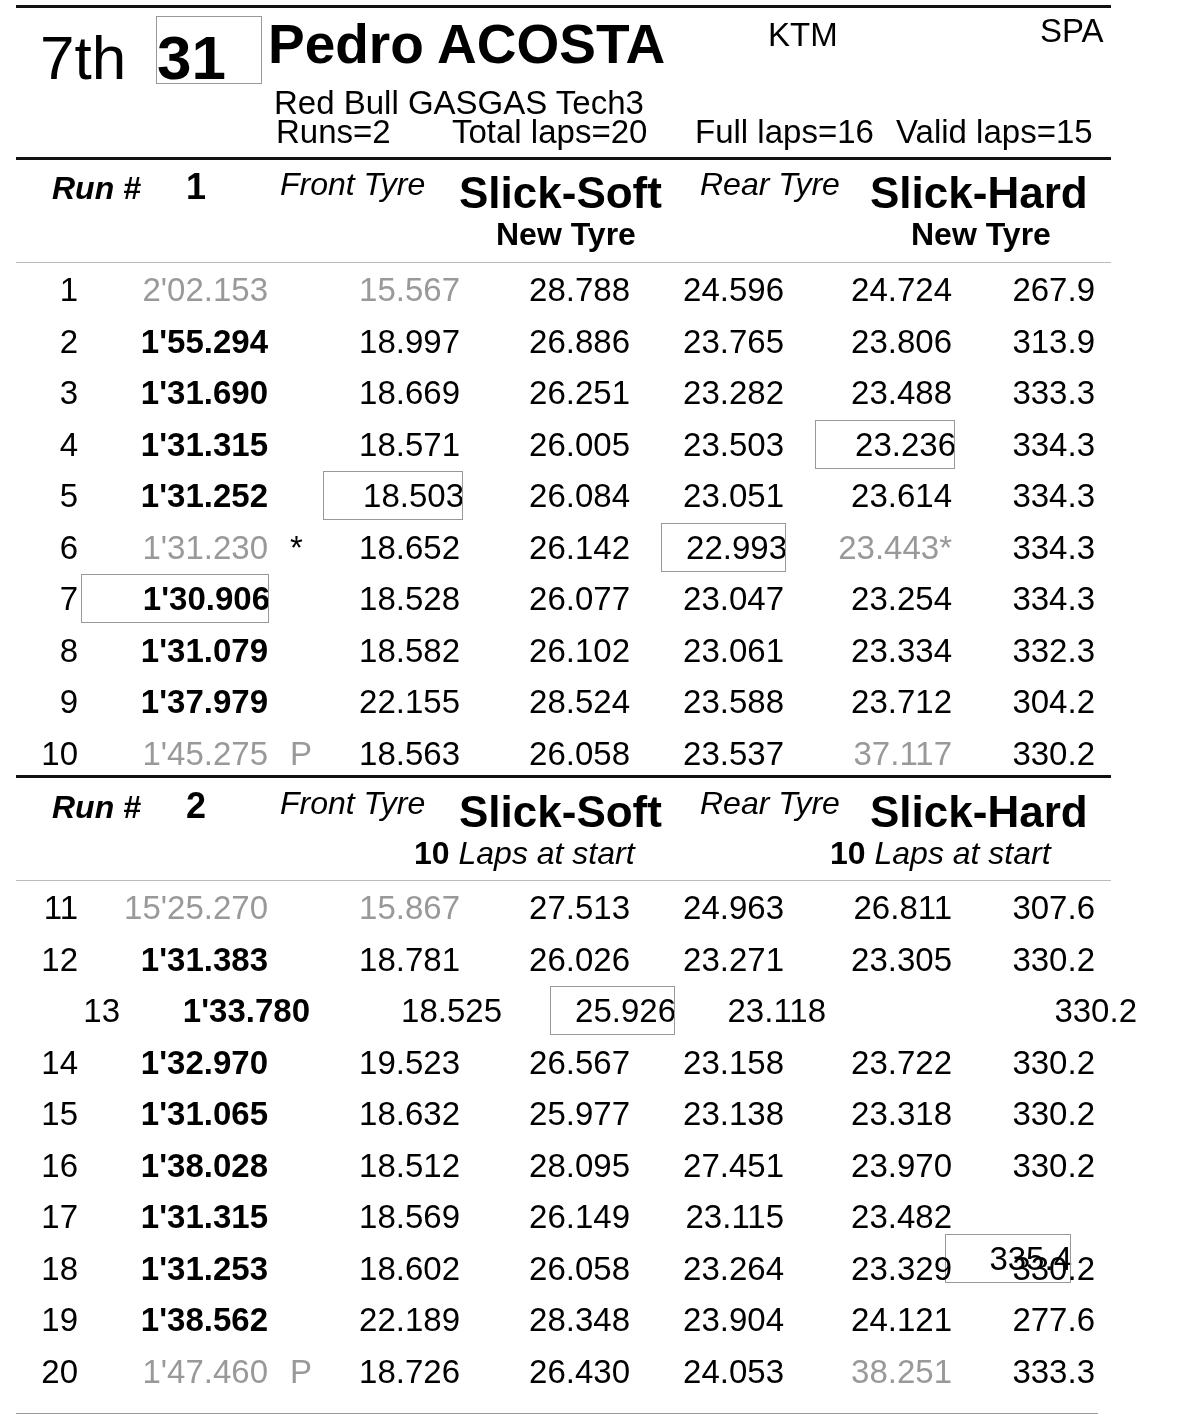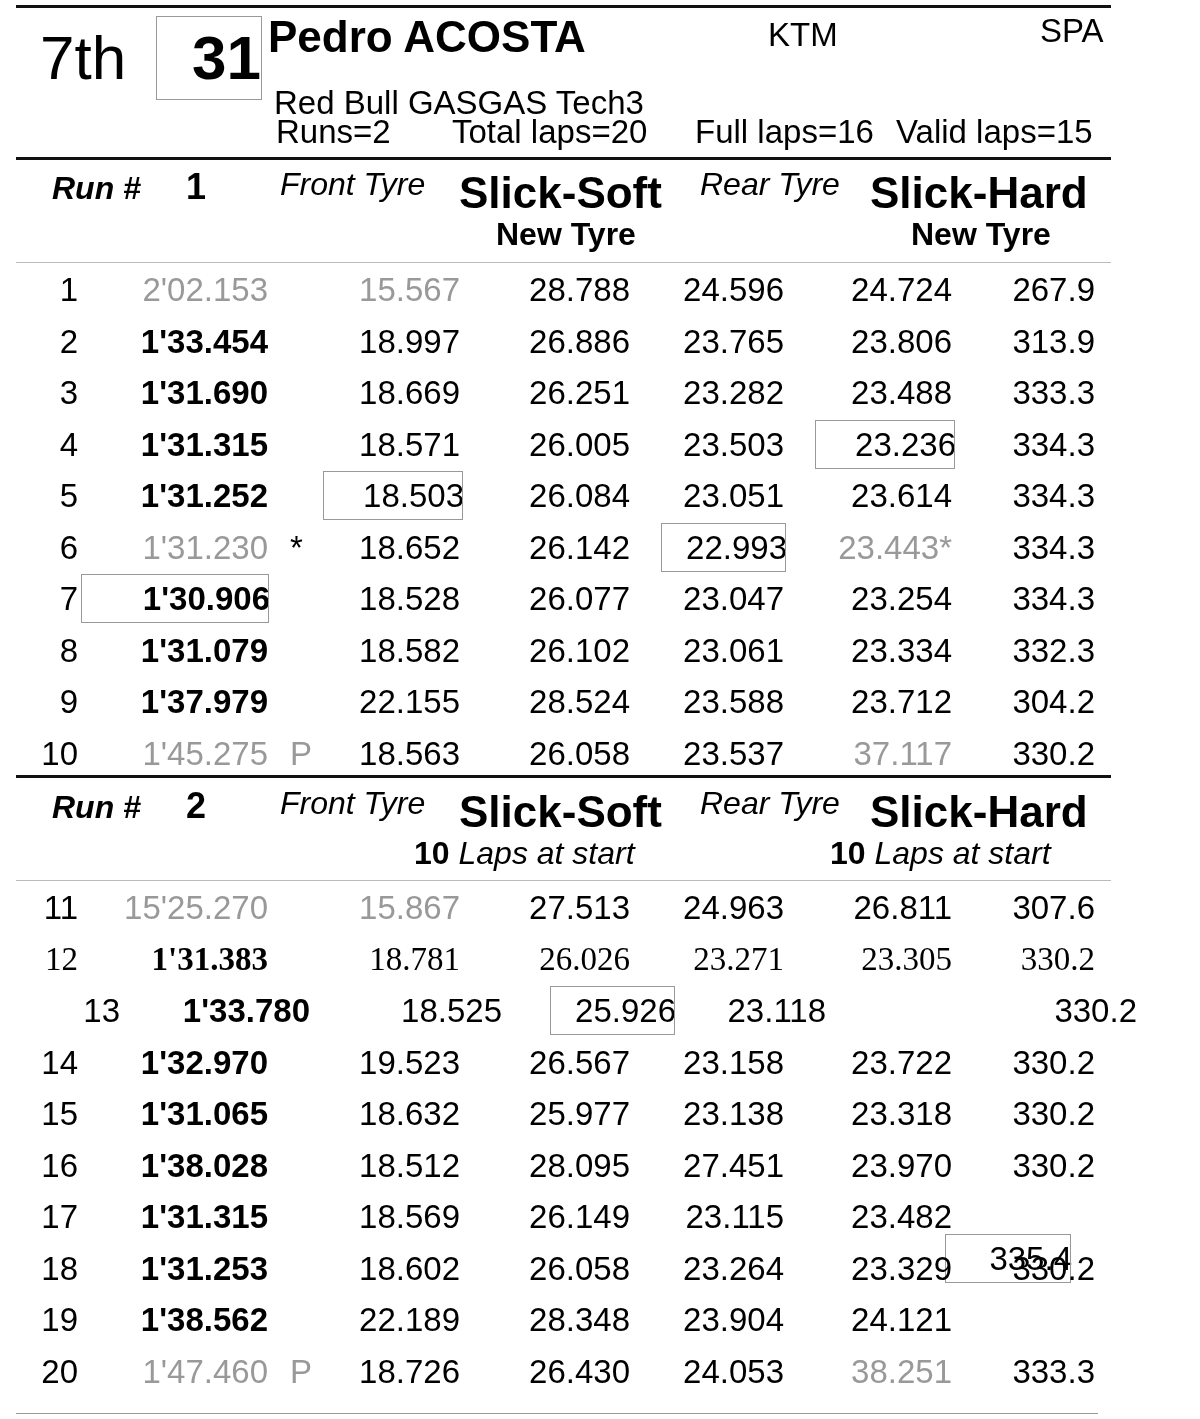--- a/index.html
+++ b/index.html
@@ -3,23 +3,23 @@
 <meta charset="utf-8">
 <style>
   html, body { margin:0; padding:0; background:#fff; }
   body { width:1200px; height:1419px; position:relative; overflow:hidden;
          font-family:"Liberation Sans", sans-serif; color:#000; }
   .abs { position:absolute; white-space:nowrap; }
   .rule { position:absolute; left:16px; width:1095px; }
   .thick { height:3px; background:#111; }
   .thin { height:1px; background:#bbb; }
   .pos { left:40px; top:22px; font-size:62px; font-weight:normal; }
-  .numbox { left:156px; top:16px; width:106px; height:84px; border:1px solid #999; box-sizing:border-box;
-            font-size:62px; font-weight:bold; text-align:right; line-height:82px; }
-  .name { left:268px; top:12px; font-size:44px; font-weight:bold; }
+  .numbox { left:156px; top:16px; width:106px; height:68px; border:1px solid #999; box-sizing:border-box;
+            font-size:62px; font-weight:bold; text-align:left; line-height:82px; }
+  .name { left:268px; top:12px; font-size:55px; font-weight:bold; }
   .team { left:274px; top:60px; font-size:33px;margin-top:24px; }
   .maker { left:768px; top:16px; font-size:33px; }
   .nat { left:1040px; top:12px; font-size:33px; }
   .stat { top:113px; font-size:33px; }
   .runlbl { font-size:32px; font-weight:bold; font-style:italic; }
   .runnum { font-size:36px; font-weight:bold; }
   .tyrelbl { font-size:32px; font-style:italic; }
   .tyreval { font-size:44px; font-weight:bold; }
   .tyrecond { font-size:32px; }
   .tyrecond b { font-weight:bold; }
@@ -82,21 +82,21 @@
       <div class="cell c-time grey">2'02.153</div>
       <div class="cell c-flag"></div>
       <div class="cell c-s1 grey">15.567</div>
       <div class="cell c-s2">28.788</div>
       <div class="cell c-s3">24.596</div>
       <div class="cell c-s4">24.724</div>
       <div class="cell c-spd">267.9</div>
     </div>
     <div class="row" style="top: 315.5px;">
       <div class="cell c-lap">2</div>
-      <div class="cell c-time b">1'33.454</div>
+      <div class="cell c-time b">1'55.294</div>
       <div class="cell c-flag"></div>
       <div class="cell c-s1">18.997</div>
       <div class="cell c-s2">26.886</div>
       <div class="cell c-s3">23.765</div>
       <div class="cell c-s4">23.806</div>
       <div class="cell c-spd">313.9</div>
     </div>
     <div class="row" style="top: 367px;">
       <div class="cell c-lap">3</div>
       <div class="cell c-time b">1'31.690</div>
@@ -197,21 +197,21 @@
     <div class="row" style="top: 882px;">
       <div class="cell c-lap">11</div>
       <div class="cell c-time grey">15'25.270</div>
       <div class="cell c-flag"></div>
       <div class="cell c-s1 grey">15.867</div>
       <div class="cell c-s2">27.513</div>
       <div class="cell c-s3">24.963</div>
       <div class="cell c-s4">26.811</div>
       <div class="cell c-spd">307.6</div>
     </div>
-    <div class="row" style="top: 933.5px; font-family: Liberation Serif, serif;">
+    <div class="row" style="top: 933.5px;">
       <div class="cell c-lap">12</div>
       <div class="cell c-time b">1'31.383</div>
       <div class="cell c-flag"></div>
       <div class="cell c-s1">18.781</div>
       <div class="cell c-s2">26.026</div>
       <div class="cell c-s3">23.271</div>
       <div class="cell c-s4">23.305</div>
       <div class="cell c-spd">330.2</div>
     </div>
     <div class="row" style="top: 985px; margin-left: 42px;">
@@ -274,20 +274,21 @@
       <div class="cell c-spd">330.2</div>
     </div>
     <div class="row" style="top: 1294px;">
       <div class="cell c-lap">19</div>
       <div class="cell c-time b">1'38.562</div>
       <div class="cell c-flag"></div>
       <div class="cell c-s1">22.189</div>
       <div class="cell c-s2">28.348</div>
       <div class="cell c-s3">23.904</div>
       <div class="cell c-s4">24.121</div>
+      <div class="cell c-spd">277.6</div>
     </div>
     <div class="row" style="top: 1345.5px;">
       <div class="cell c-lap">20</div>
       <div class="cell c-time grey">1'47.460</div>
       <div class="cell c-flag grey">P</div>
       <div class="cell c-s1">18.726</div>
       <div class="cell c-s2">26.430</div>
       <div class="cell c-s3">24.053</div>
       <div class="cell c-s4 grey">38.251</div>
       <div class="cell c-spd">333.3</div>

